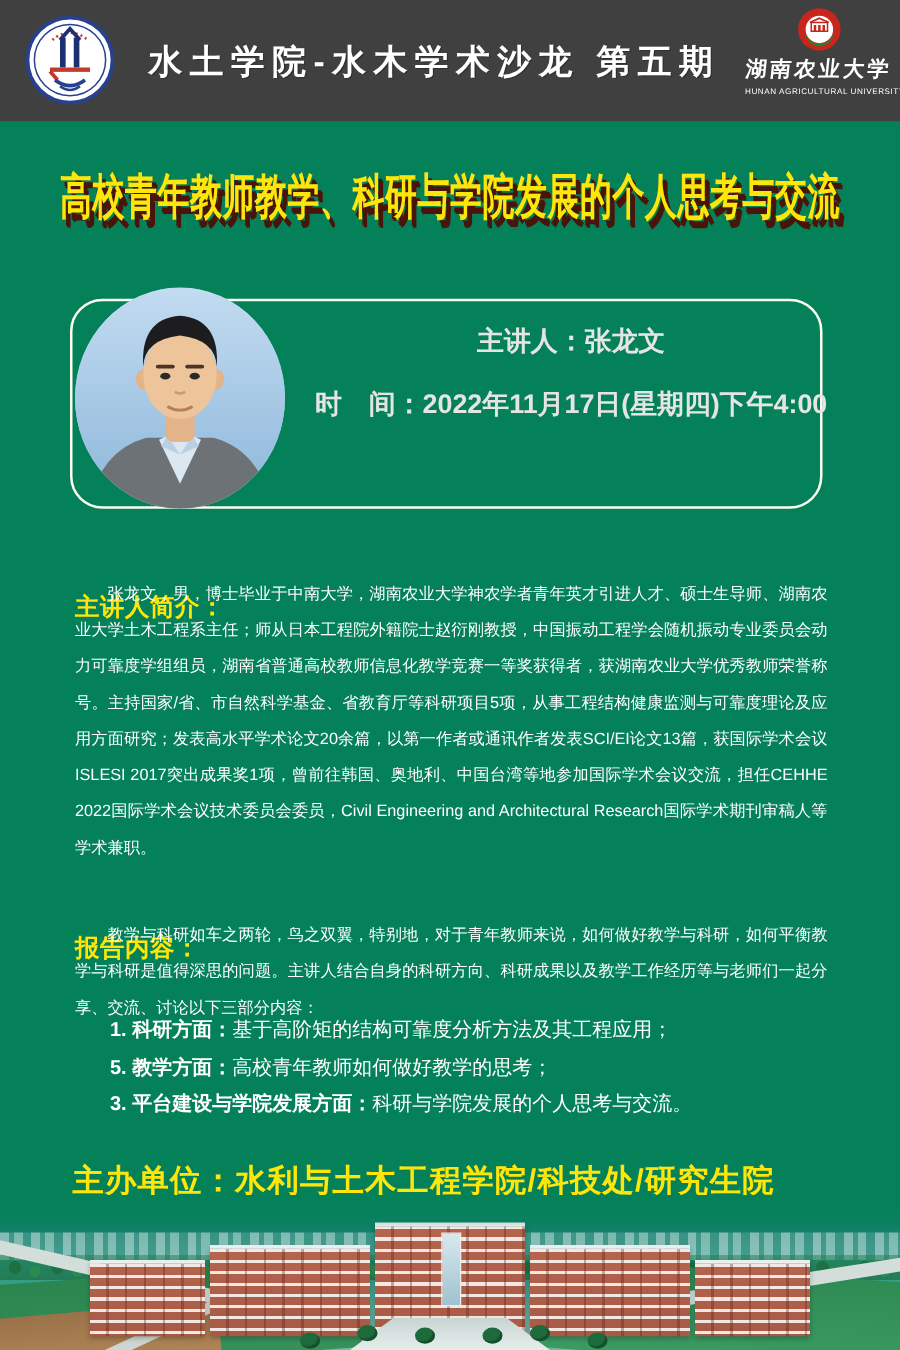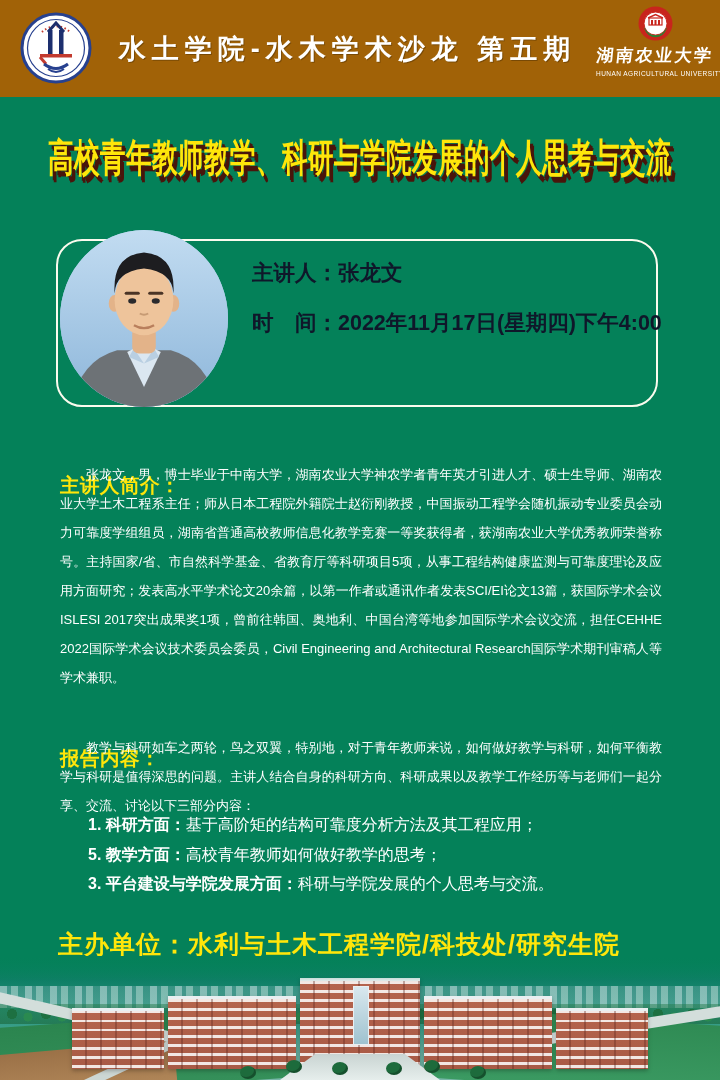--- a/index.html
+++ b/index.html
@@ -3,21 +3,21 @@
 <meta charset="utf-8">
 <style>
   html,body{margin:0;padding:0;background:#222;}
   .poster{
     position:relative;width:720px;height:1080px;overflow:hidden;
     background:#048159;
     font-family:"Liberation Sans",sans-serif;
     -webkit-font-smoothing:antialiased;
   }
   
-  .header{position:absolute;top:0;left:0;width:720px;height:97px;background:#a16207;}
+  .header{position:absolute;top:0;left:0;width:720px;height:97px;background:#404040;}
   .seal{position:absolute;left:20px;top:12px;width:72px;height:72px;}
   .header-title{
     position:absolute;left:95px;right:120px;top:0;height:97px;
     display:flex;align-items:center;justify-content:center;
     color:#ffffff;font-size:27px;font-weight:700;letter-spacing:6px;white-space:nowrap;
     text-shadow:1px 1px 0 rgba(0,0,0,.25);
   }
   .uni{position:absolute;right:6px;top:6px;width:118px;text-align:center;color:#fff;}
   .uni .emblem{width:35px;height:35px;margin:0 auto;display:block;}
   .uni .cn{font-size:17px;font-weight:700;letter-spacing:2.5px;transform:skewX(-6deg);margin-top:3px;white-space:nowrap;}
@@ -33,21 +33,21 @@
   .event-card{
     position:absolute;left:56px;top:239px;width:602px;height:168px;
     border:2.5px solid #fbfbee;border-radius:26px;box-sizing:border-box;
   }
   .portrait{
     position:absolute;left:60px;top:230px;width:168px;height:177px;border-radius:50%;
     overflow:hidden;background:#a9cde9;
   }
   .portrait svg{display:block;width:100%;height:100%;}
   .event-lines{position:absolute;left:252px;top:247px;}
-  .event-line{height:50px;display:flex;align-items:center;color:#0f172a;font-size:21.5px;font-weight:700;white-space:nowrap;}
+  .event-line{height:50px;display:flex;align-items:center;color:#e5e5e5;font-size:21.5px;font-weight:700;white-space:nowrap;justify-content:center;}
   
   .sec-heading{position:absolute;left:60px;color:#ffe60a;font-size:19.5px;font-weight:700;letter-spacing:.5px;margin-top:37px;}
   #bio-heading{top:435px;}
   #report-heading{top:708px;}
   .para{
     position:absolute;left:60px;width:602px;color:#ffffff;
     font-size:13px;line-height:29px;text-align:justify;text-indent:2em;
   }
   #bio-text{top:460px;}
   #report-text{top:733px;}

